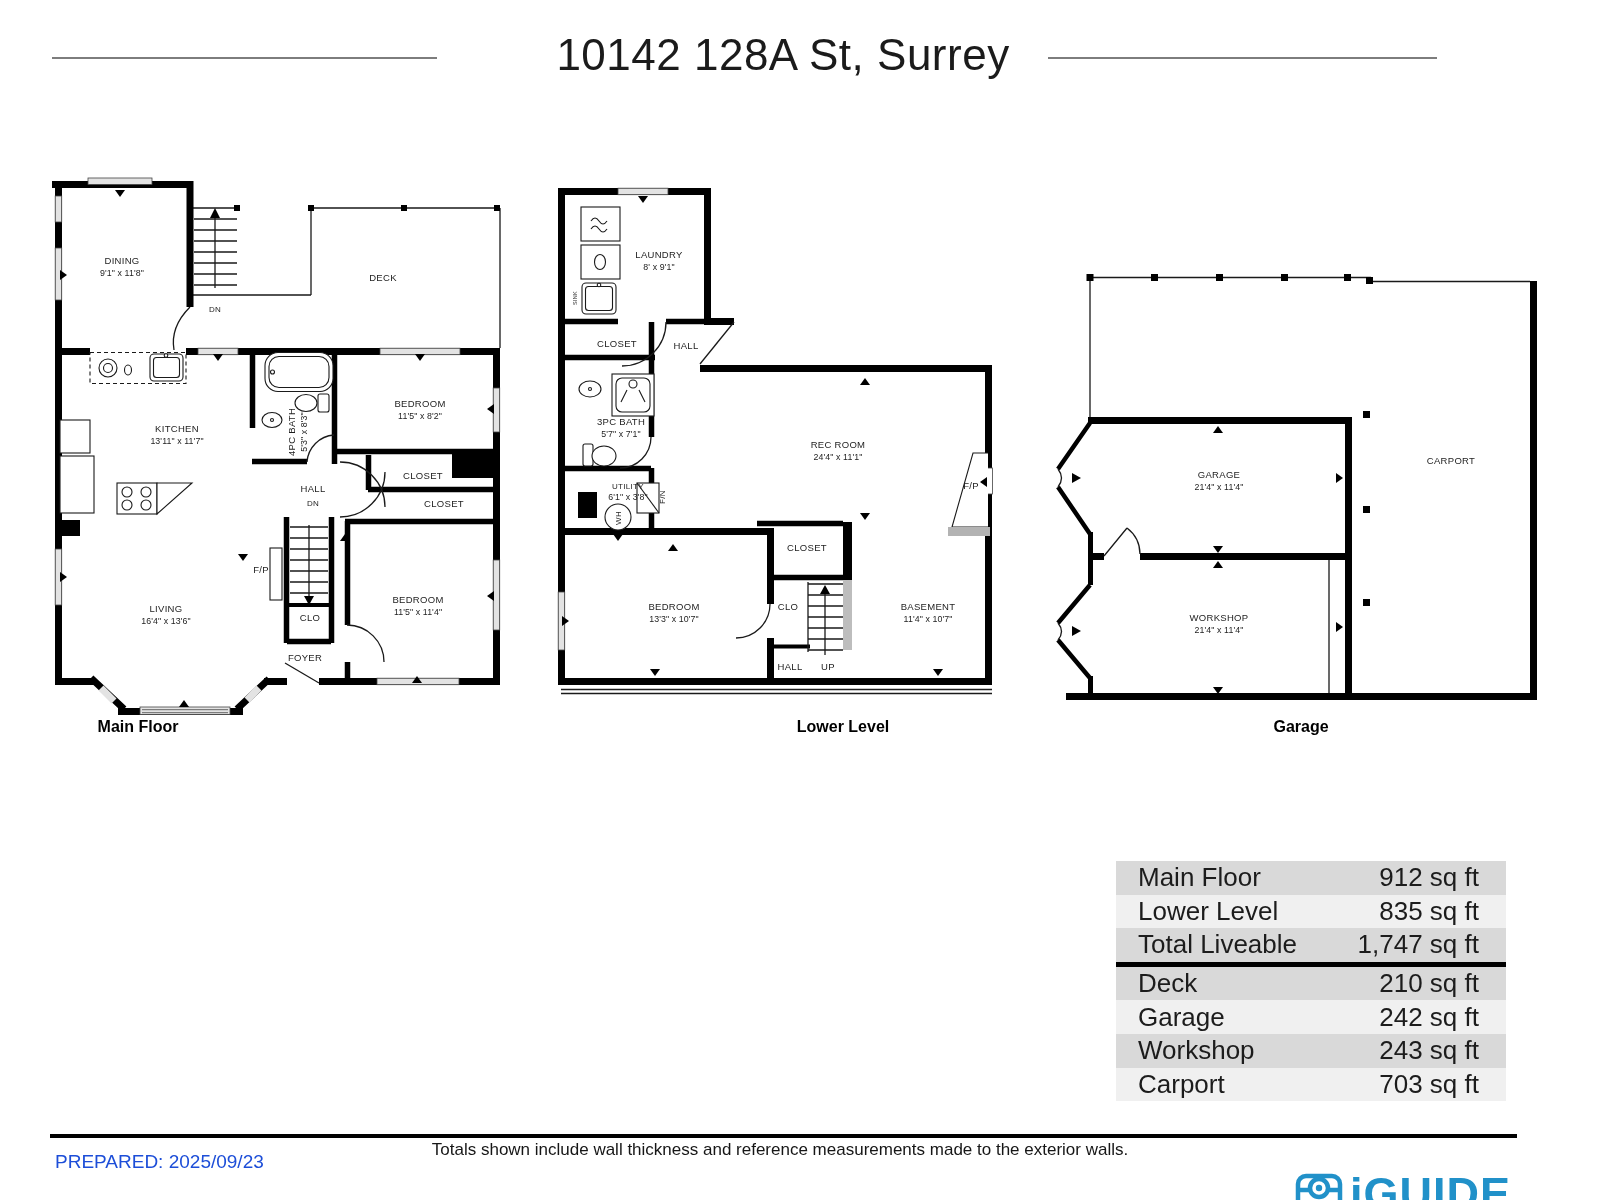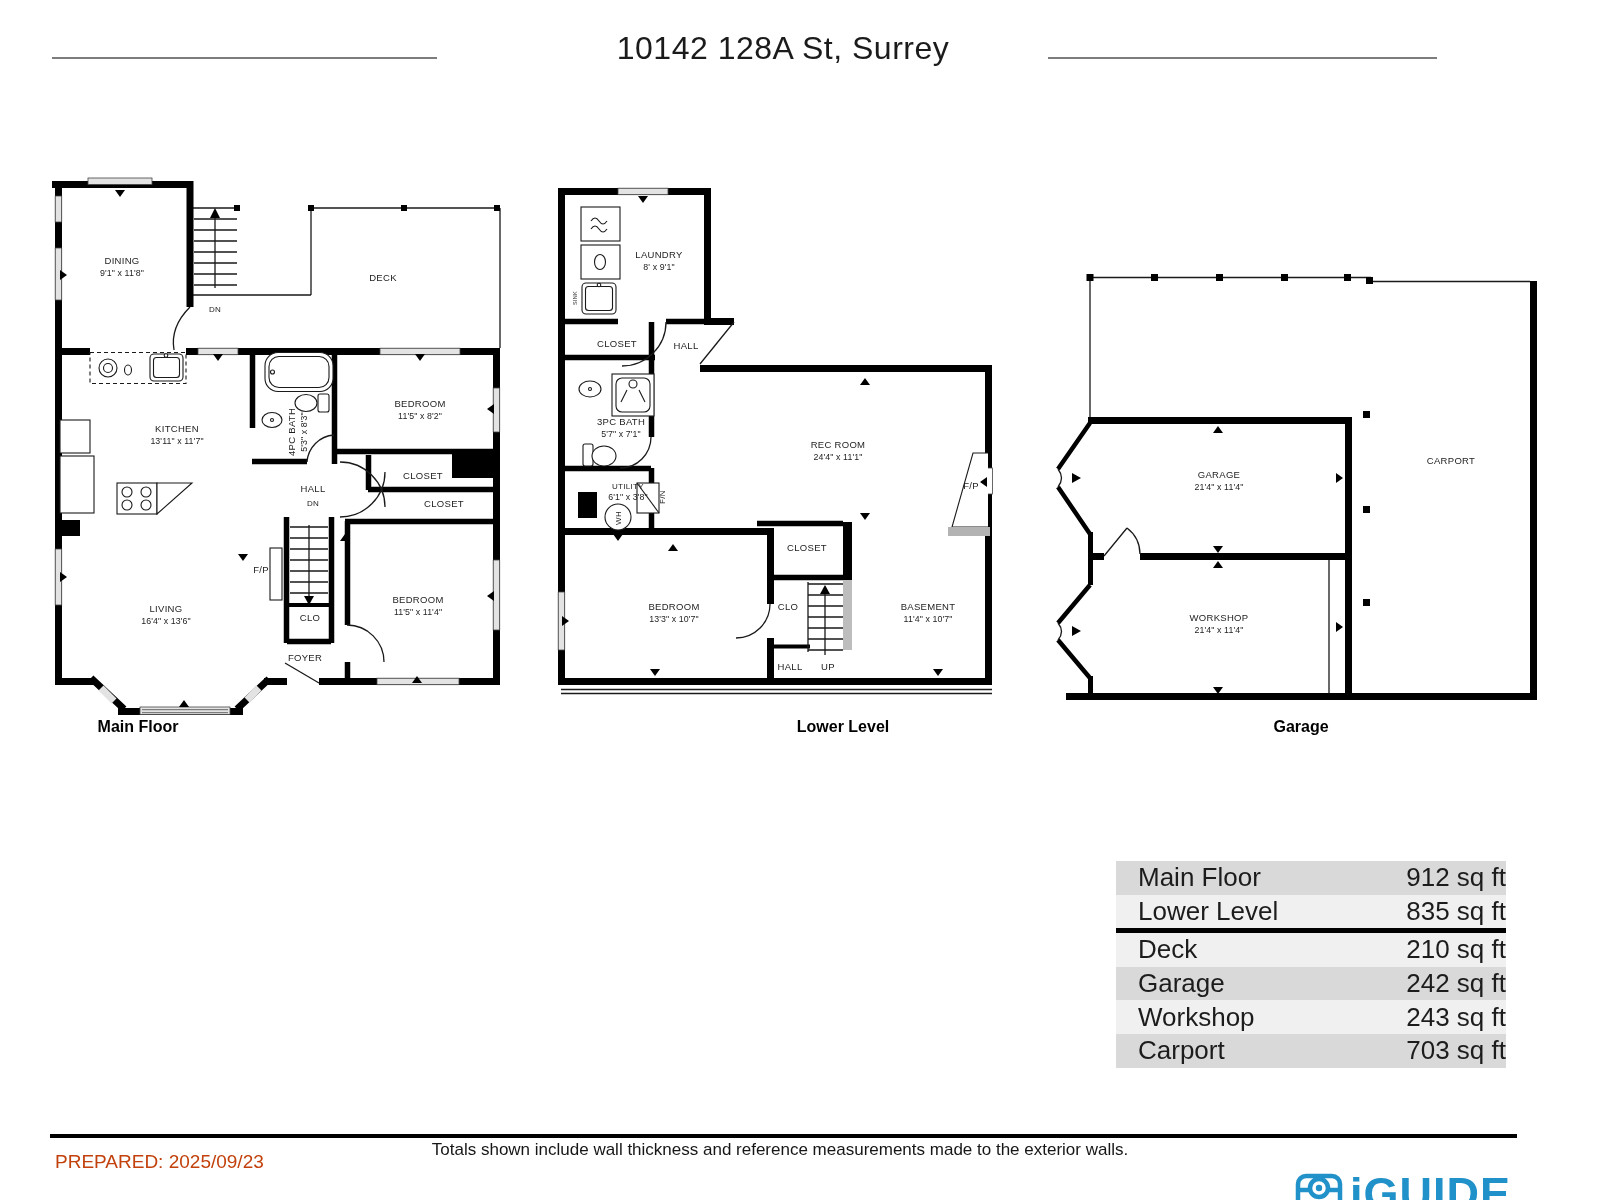--- a/index.html
+++ b/index.html
@@ -1,43 +1,43 @@
 <!DOCTYPE html>
 <html><head>
 <meta charset="utf-8">
 <style>
   html,body{margin:0;padding:0;background:#ffffff;}
   .page{position:relative;width:1600px;height:1200px;background:#ffffff;
         font-family:"Liberation Sans",sans-serif;overflow:hidden;}
   .addr{position:absolute;top:30px;left:783px;transform:translateX(-50%);
-        font-size:32px;color:#1b1b1b;white-space:nowrap;letter-spacing:.5px;}
+        font-size:44px;color:#1b1b1b;white-space:nowrap;letter-spacing:.5px;}
   .hline{position:absolute;height:2px;background:#7d7d7d;top:57px;}
   .hline.left{left:52px;width:385px;}
   .hline.right{left:1048px;width:389px;}
   .plan{position:absolute;}
   .plan-title{position:absolute;transform:translateX(-50%);font-size:16px;
         font-weight:bold;color:#000;white-space:nowrap;top:718px;}
   svg text{font-family:"Liberation Sans",sans-serif;fill:#1d1d1d;
         text-anchor:middle;font-size:9.5px;letter-spacing:.3px;}
   svg text.dims{font-size:8.8px;letter-spacing:.1px;}
   svg text.tiny{font-size:8px;}
   svg text.micro{font-size:5.5px;}
   .walls path,.walls line{stroke:#000;fill:none;}
   .thin{stroke:#1a1a1a;stroke-width:1.3;fill:none;}
   .fix{stroke:#1a1a1a;stroke-width:1.1;fill:#ffffff;}
   .arrow{fill:#000;}
   .area-table{position:absolute;left:1116px;top:861px;width:390px;font-size:26px;color:#1c1c1c;}
   .area-row{display:flex;justify-content:space-between;align-items:center;height:33.6px;}
   .area-row .lbl{padding-left:22px;}
-  .area-row .val{padding-right:0;}
+  .area-row .val{padding-right:27px;}
   .area-row:nth-child(odd){background:#d9d9d9;}
   .area-row:nth-child(even){background:#f0f0f0;}
   .table-sep{height:5px;background:#000;}
   .footer-line{position:absolute;left:50px;top:1134px;width:1467px;height:4px;background:#000;}
-  .prepared{position:absolute;left:55px;top:1151px;font-size:19px;color:#c2410c;}
+  .prepared{position:absolute;left:55px;top:1151px;font-size:19px;color:#1d4ed8;}
   .disclaimer{position:absolute;left:400px;top:1138px;width:760px;text-align:center;
         font-size:17px;line-height:23px;color:#161616;}
   .logo{position:absolute;left:1294px;top:1141px;display:flex;align-items:center;margin-top:28px;}
   .logo-text{font-size:45px;font-weight:bold;color:#2191c9;letter-spacing:1px;
         margin-left:6px;line-height:48px;}
 </style>
 </head>
 <body>
 
 <div class="page">
@@ -312,20 +312,24 @@
 
   <div class="area-table">
     <div class="area-row">
       <span class="lbl">Main Floor</span>
       <span class="val">912 sq ft</span>
     </div>
     <div class="area-row">
       <span class="lbl">Lower Level</span>
       <span class="val">835 sq ft</span>
     </div>
+    <div class="area-row">
+      <span class="lbl">Total Liveable</span>
+      <span class="val">1,747 sq ft</span>
+    </div>
     <div class="table-sep"></div>
     <div class="area-row">
       <span class="lbl">Deck</span>
       <span class="val">210 sq ft</span>
     </div>
     <div class="area-row">
       <span class="lbl">Garage</span>
       <span class="val">242 sq ft</span>
     </div>
     <div class="area-row">

